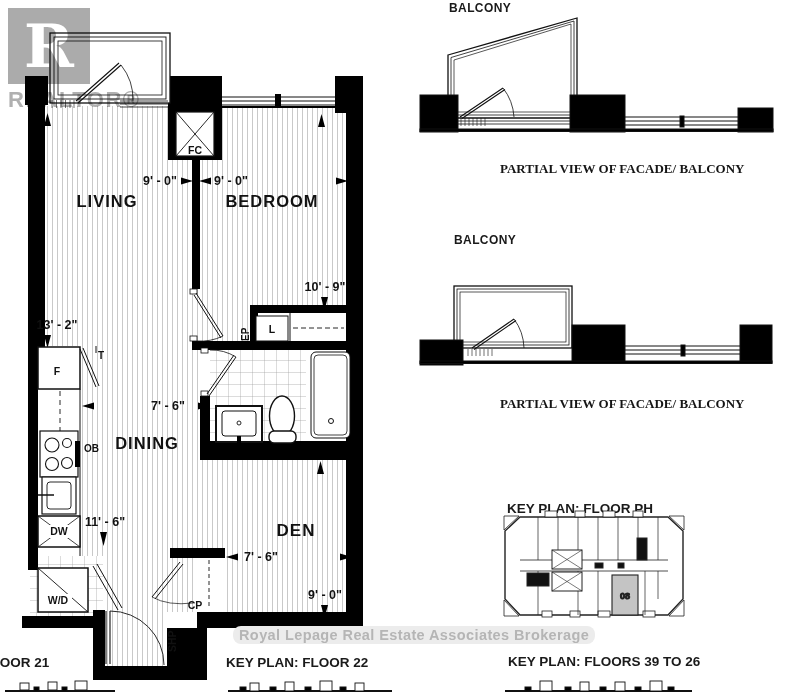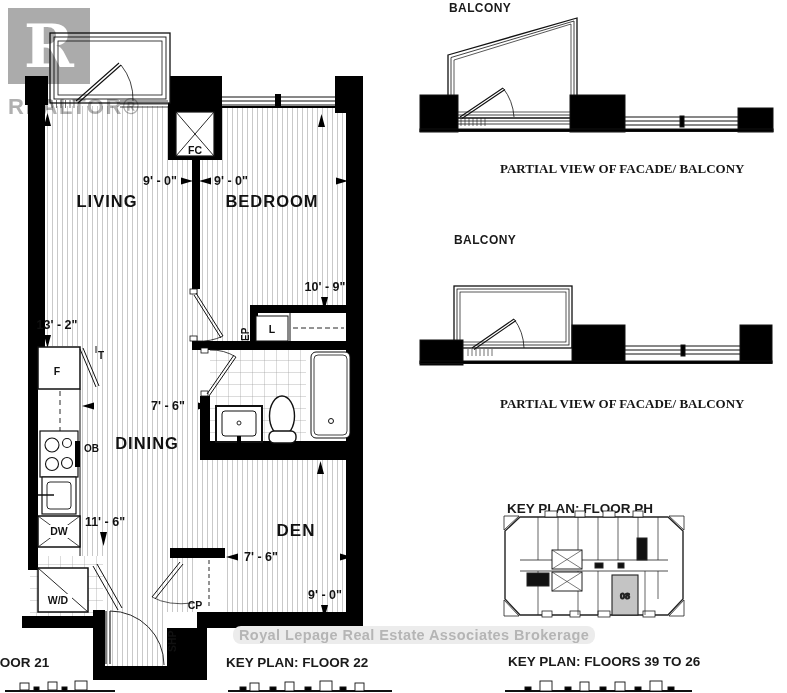--- a/index.html
+++ b/index.html
@@ -13,21 +13,21 @@
   .keyplan-h{font-size:13.5px;}
   .brand-mark{position:absolute;left:233px;top:626px;font-size:14.5px;font-weight:bold;
               color:#b5b5b5;background:#ececec;padding:1px 6px;letter-spacing:.4px;
               white-space:nowrap;border-radius:8px;}
   .realtor{position:absolute;left:8px;top:8px;mix-blend-mode:multiply;opacity:.85;}
   .realtor .box{width:82px;height:76px;background:#9c9c9c;display:flex;align-items:center;
                 justify-content:center;}
   .realtor .r{font-family:"DejaVu Serif",serif;font-weight:bold;font-size:60px;color:#fff;
               line-height:1;}
   .realtor .word{font-size:22px;font-weight:bold;color:#a2a2a2;letter-spacing:1.5px;
-                 margin-top:10px;}
+                 margin-top:3px;}
   svg{position:absolute;display:block;}
   svg text{font-family:"Liberation Sans",sans-serif;fill:#111;}
   .room{font-size:16.5px;font-weight:bold;letter-spacing:1px;}
   .den{font-size:17px;font-weight:bold;letter-spacing:1px;}
   .dim{font-size:12.5px;font-weight:bold;}
   .fixt{font-size:10.5px;font-weight:bold;}
   .fixs{font-size:10px;font-weight:bold;}
 </style>
 </head>
 <body>

